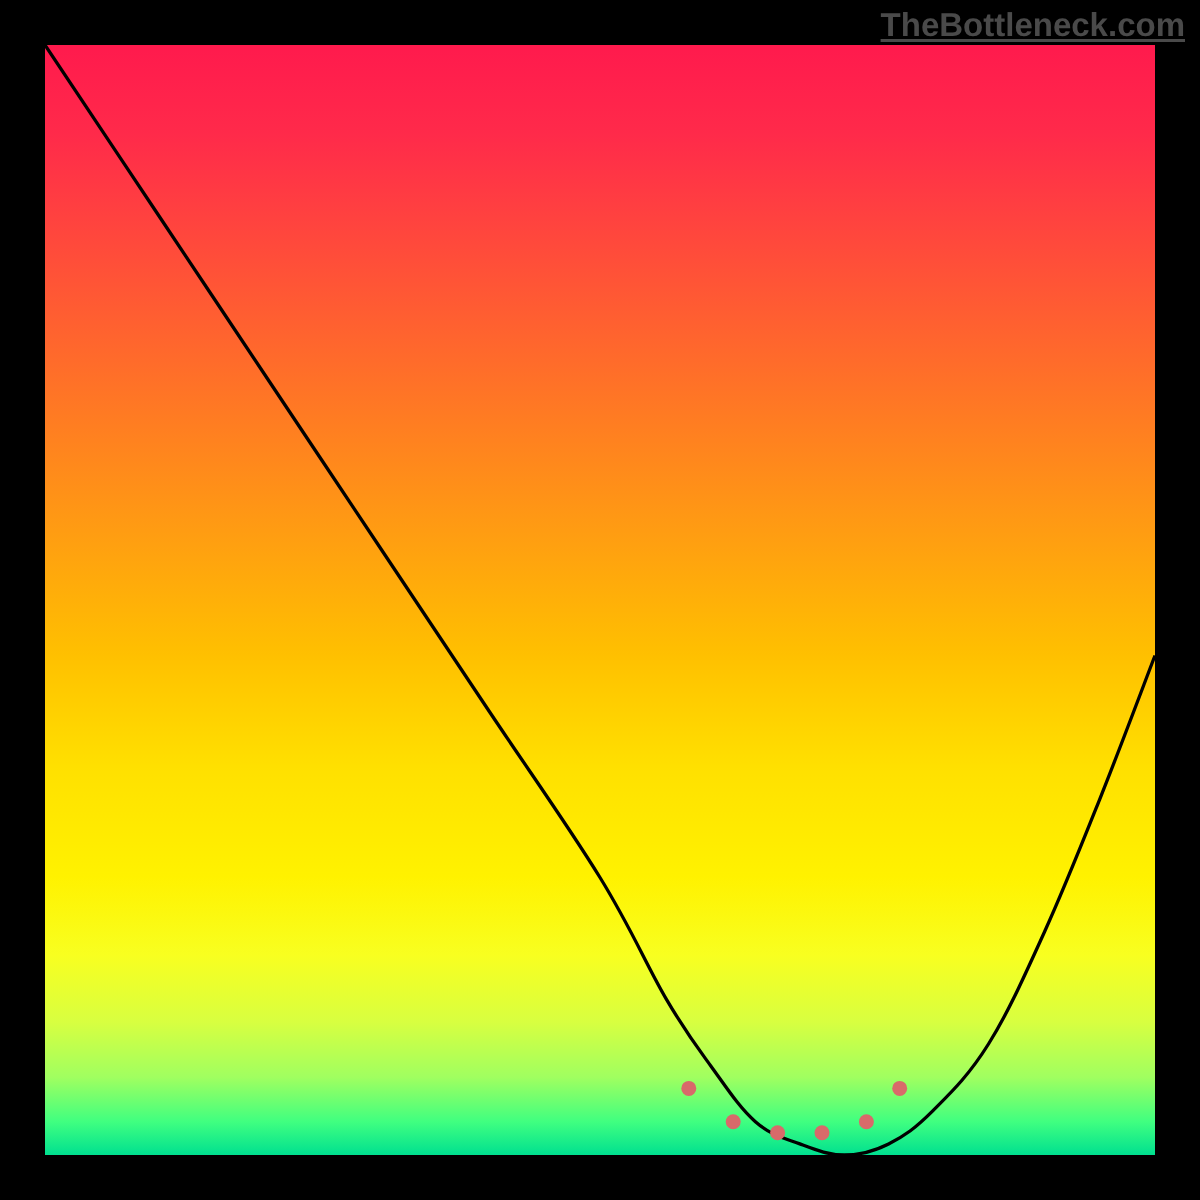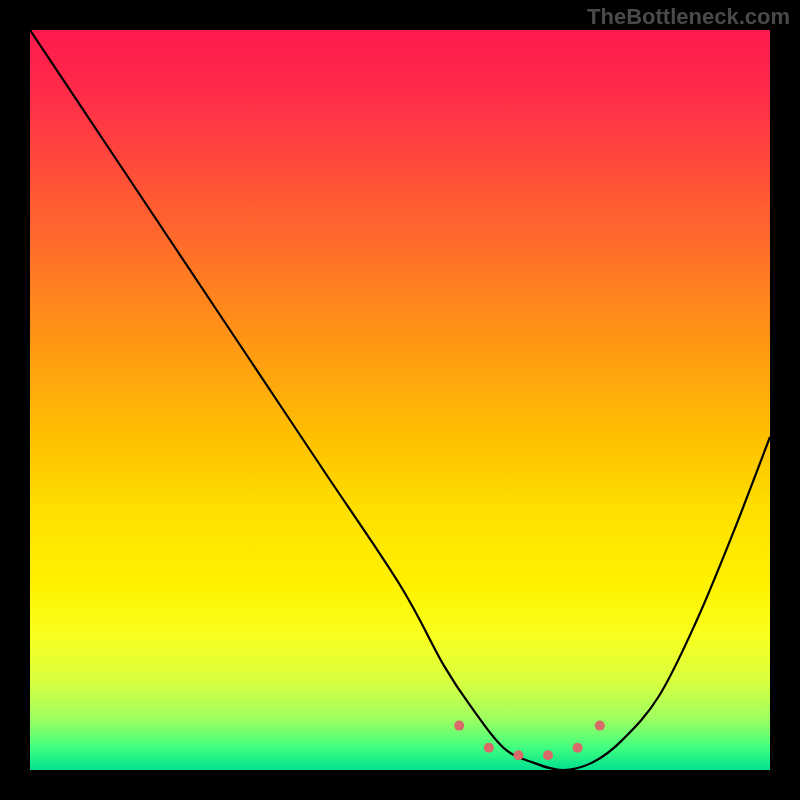--- a/index.html
+++ b/index.html
@@ -12,20 +12,21 @@
     overflow: hidden;
   }
   .watermark {
     position: absolute;
     top: 4px;
     right: 10px;
     color: #4a4a4a;
     font-size: 22px;
     font-weight: bold;
     z-index: 20;
+    text-decoration: underline;
   }
   .plot-area {
     position: absolute;
     left: 30px;
     top: 30px;
     width: 740px;
     height: 740px;
     overflow: hidden;
   }
   .gradient-bg {

